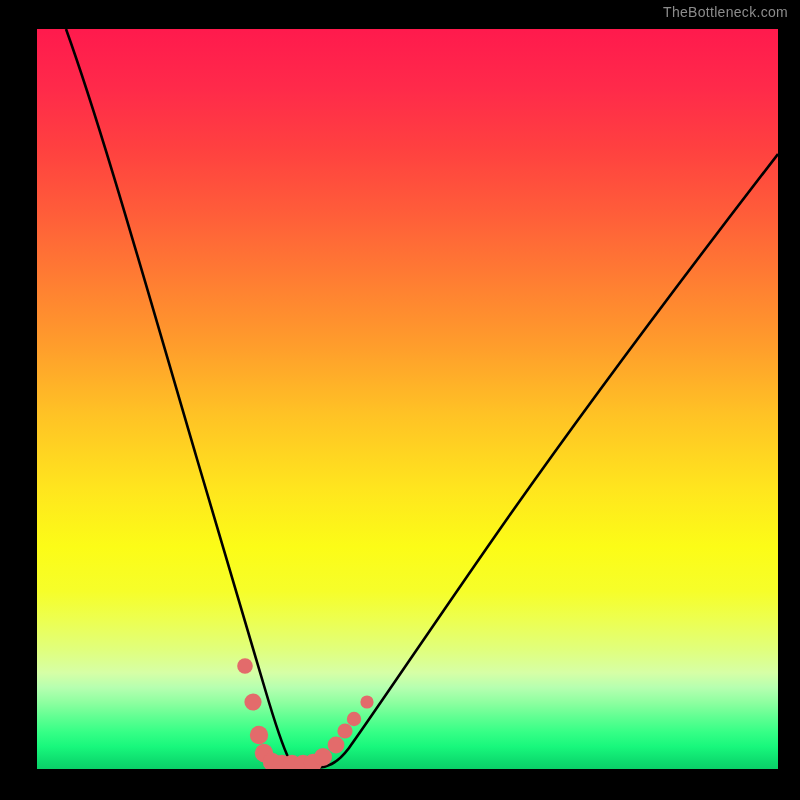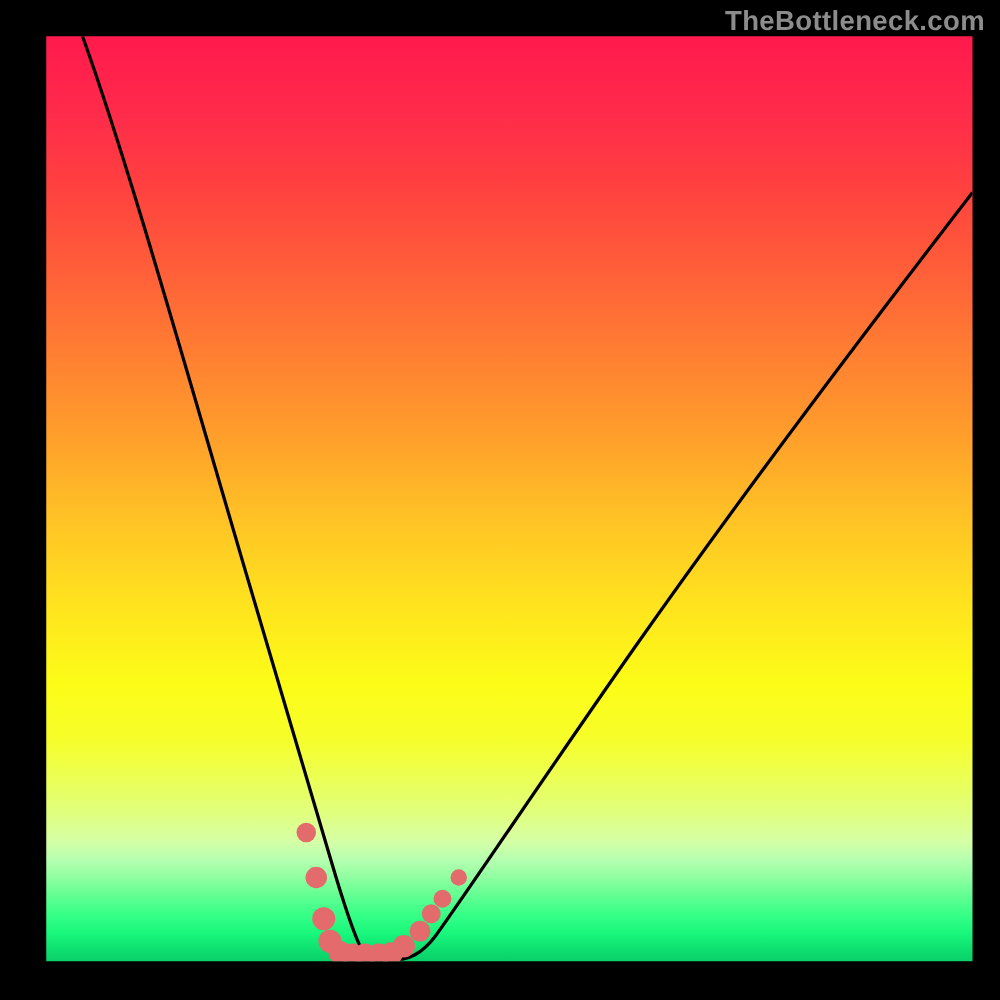--- a/index.html
+++ b/index.html
@@ -47,23 +47,23 @@
       #18f77c 97%,
       #0ddc6e 99%,
       #0ad068 100%
     );
   }
   .watermark {
     position: absolute;
     top: 4px;
     right: 12px;
     color: #8c8c8c;
-    font-size: 22px;
+    font-size: 14px;
     letter-spacing: 0.3px;
-    font-weight: 700;
+    font-weight: 400;
   }
   svg.curve-layer {
     position: absolute;
     left: 0;
     top: 0;
   }
 </style>
 </head>
 <body>
 

